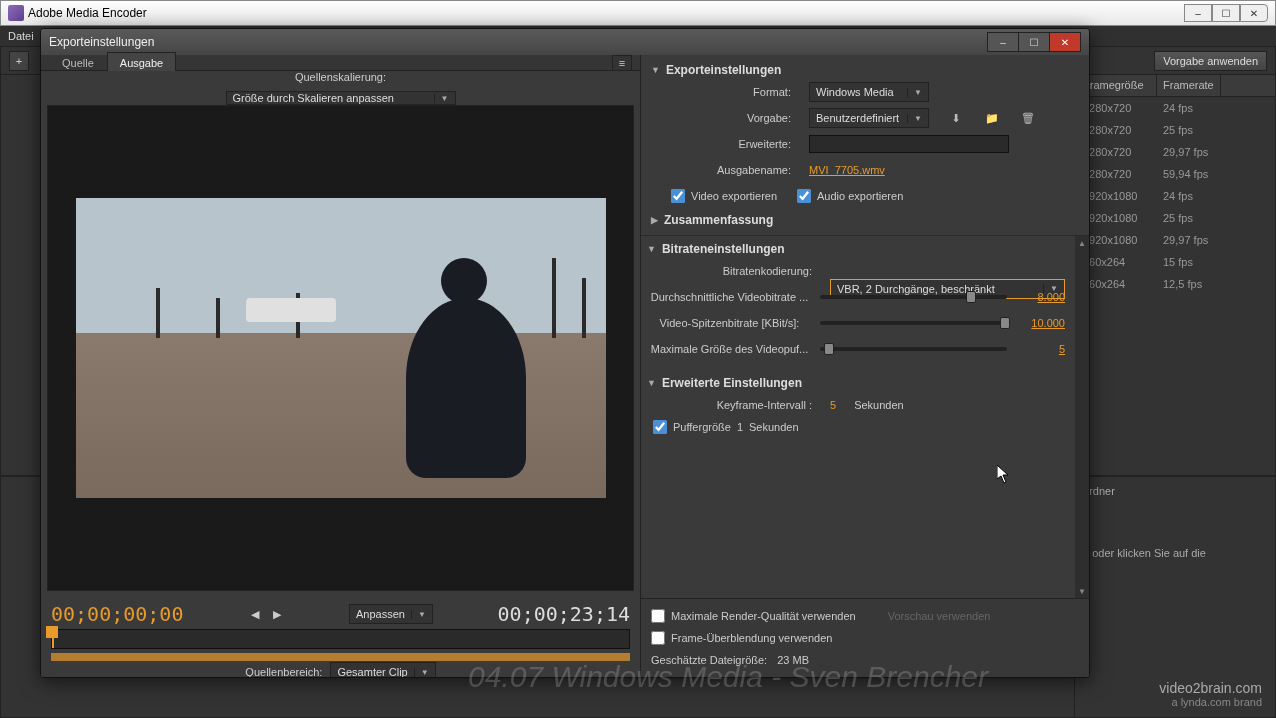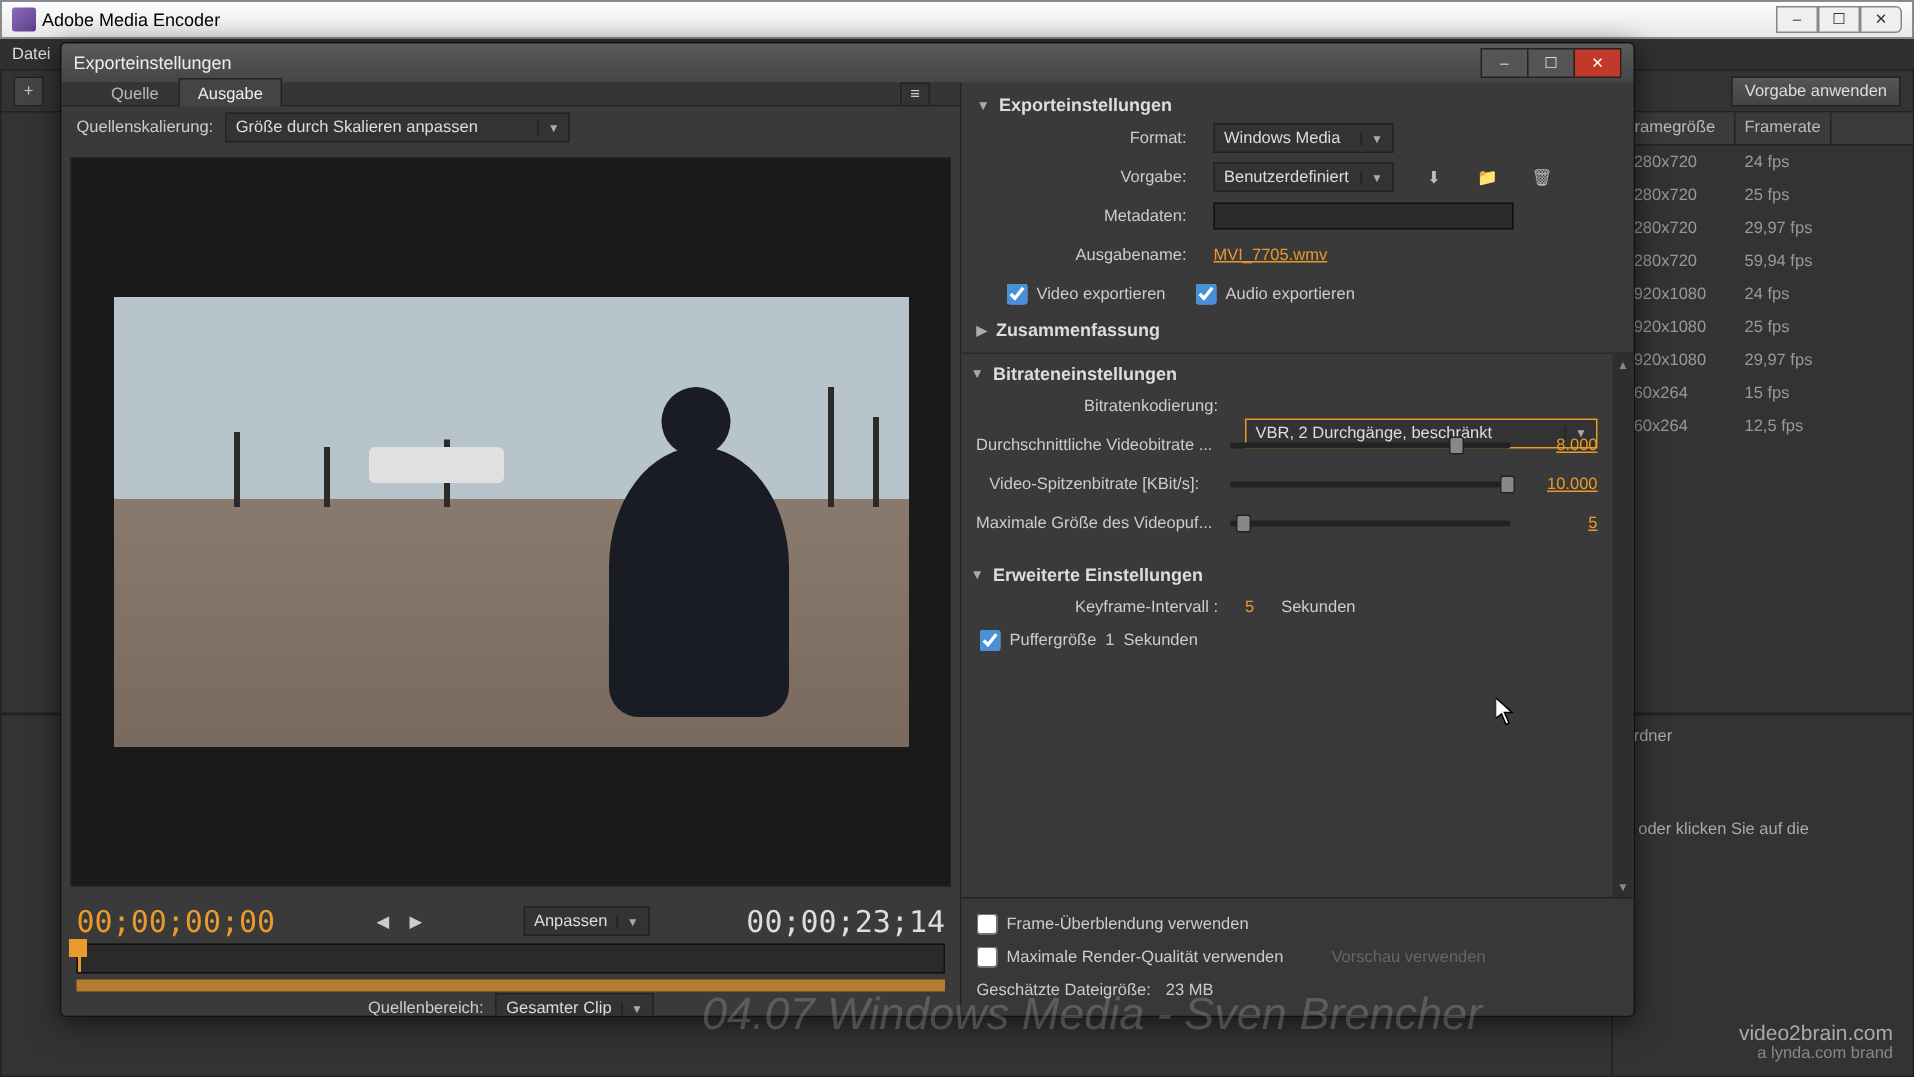--- a/index.html
+++ b/index.html
@@ -35,27 +35,27 @@
 .dialog-title { height: 26px; background: linear-gradient(#5a5a5a, #454545); display: flex; align-items: center; padding: 0 8px; color: #eee; font-size: 12px; }
 .dialog-title span { flex: 1; }
 .dialog-wbtns { display: flex; }
 .dialog-wbtn { width: 32px; height: 20px; border: 1px solid #222; background: #555; display: flex; align-items: center; justify-content: center; margin-left: -1px; color: #ddd; font-size: 10px; }
 .dialog-wbtn.close { background: #c0392b; color: #fff; }
 
 .dialog-body { display: flex; height: calc(100% - 26px); }
 
 
 .preview-pane { width: 600px; background: #3a3a3a; border-right: 1px solid #222; display: flex; flex-direction: column; padding: 0; }
-.preview-tabs { height: 16px; display: flex; align-items: center; background: #353535; border-bottom: 1px solid #222; padding: 0 20px; }
+.preview-tabs { height: 16px; display: flex; align-items: center; background: #353535; border-bottom: 1px solid #222; padding: 0 8px; }
 .ptab { padding: 4px 12px; color: #bbb; font-size: 11px; border: 1px solid transparent; }
 .ptab.active { background: #444; border: 1px solid #222; border-bottom: none; color: #eee; }
 .ptab-spacer { flex: 1; }
 .ptab-menu { width: 20px; height: 16px; background: #333; border: 1px solid #222; display:flex;align-items:center;justify-content:center;}
 
-.scaling-row { height: 28px; display: flex; align-items: center; padding: 0 10px; gap: 8px; background: #3a3a3a; }
+.scaling-row { height: 28px; display: flex; align-items: center; padding: 0 10px; gap: 8px; background: #3a3a3a; flex-direction: column; }
 .scaling-row label { color: #ccc; font-size: 11px; }
 .dropdown { background: #333; border: 1px solid #222; height: 20px; display: flex; align-items: center; padding: 0 6px; gap: 6px; color: #ddd; font-size: 11px; min-width: 100px; }
 .dropdown .dd-arrow { margin-left: auto; font-size: 8px; color: #aaa; border-left:1px solid #222; padding-left:6px;}
 
 .preview-img-wrap { flex: 1; background: #1a1a1a; display: flex; align-items: center; justify-content: center; margin: 6px; border: 1px solid #222; position:relative;}
 .preview-img { width: 530px; height: 300px; background: linear-gradient(180deg, #b8c4cc 0%, #b8c4cc 45%, #8a7a6e 45%, #7a6a5e 100%); position: relative; overflow:hidden;}
 
 .silhouette { position:absolute; right:80px; bottom:20px; width:120px; height:180px; background:#1a1c24; border-radius:60px 60px 20px 20px / 80px 80px 20px 20px; }
 .silhouette::before { content:""; position:absolute; top:-40px; left:35px; width:46px; height:46px; background:#1a1c24; border-radius:50%;}
 .ship { position:absolute; left:170px; top:100px; width:90px; height:24px; background:#e0e0e0; border-radius:4px; }
@@ -282,21 +282,21 @@
           <span class="lbl">Vorgabe:</span>
           <div class="dropdown" style="width:120px">
             <span>Benutzerdefiniert</span>
             <span class="dd-arrow">▼</span>
           </div>
           <span class="icon-btn">⬇</span>
           <span class="icon-btn">📁</span>
           <span class="icon-btn">🗑</span>
         </div>
         <div class="form-row">
-          <span class="lbl">Metadaten:</span>
+          <span class="lbl">Erweiterte:</span>
           <input class="text-input" style="">
         </div>
         <div class="form-row">
           <span class="lbl">Ausgabename:</span>
           <span class="val-link">MVI_7705.wmv</span>
         </div>
         <div class="form-row" style="padding-left:20px;gap:20px;">
           <label class="chk-row">
             <input type="checkbox" class="chk" checked="" style="">
               <span>Video exportieren</span>
@@ -364,27 +364,27 @@
           <input type="checkbox" class="chk" checked="" style="">
           <span>Puffergröße</span>
           <span class="val-orange">1</span>
           <span>Sekunden</span>
         </div>
       </div>
 
       <div class="footer">
         <div class="chk-row">
           <input type="checkbox" class="chk" style="">
-          <span>Frame-Überblendung verwenden</span>
-        </div>
-        <div class="chk-row">
-          <input type="checkbox" class="chk" style="">
           <span>Maximale Render-Qualität verwenden</span>
           <span style="width:20px"></span>
           <span class="muted">Vorschau verwenden</span>
+        </div>
+        <div class="chk-row">
+          <input type="checkbox" class="chk" style="">
+          <span>Frame-Überblendung verwenden</span>
         </div>
         <div class="chk-row">
           <span>Geschätzte Dateigröße:</span>
           <span style="margin-left:4px">23 MB</span>
         </div>
       </div>
 
     </div>
   </div>
 </div>

